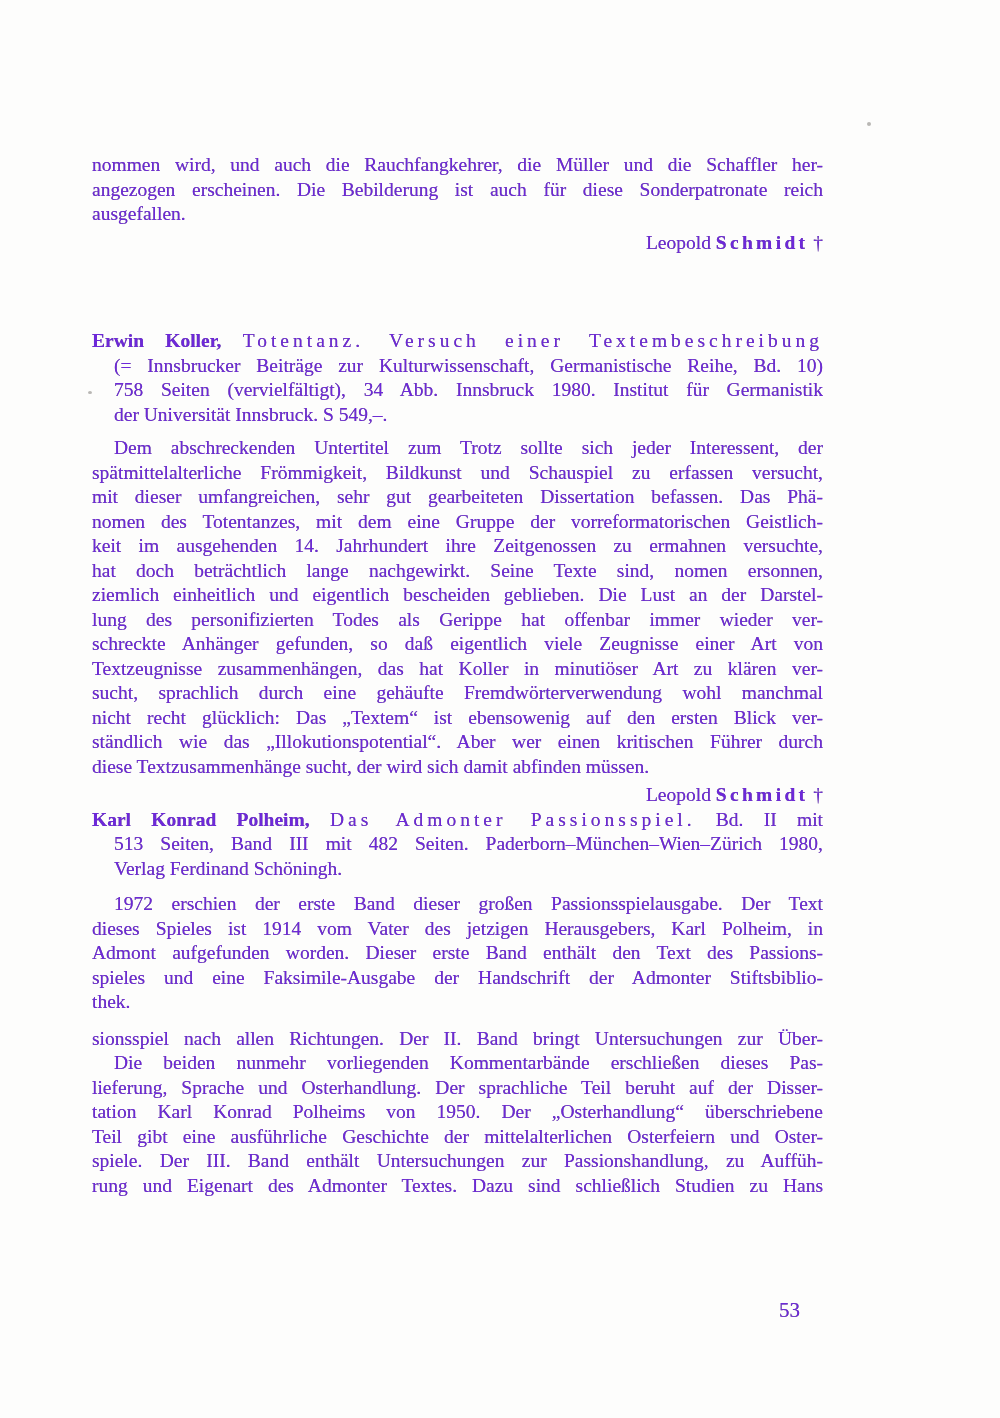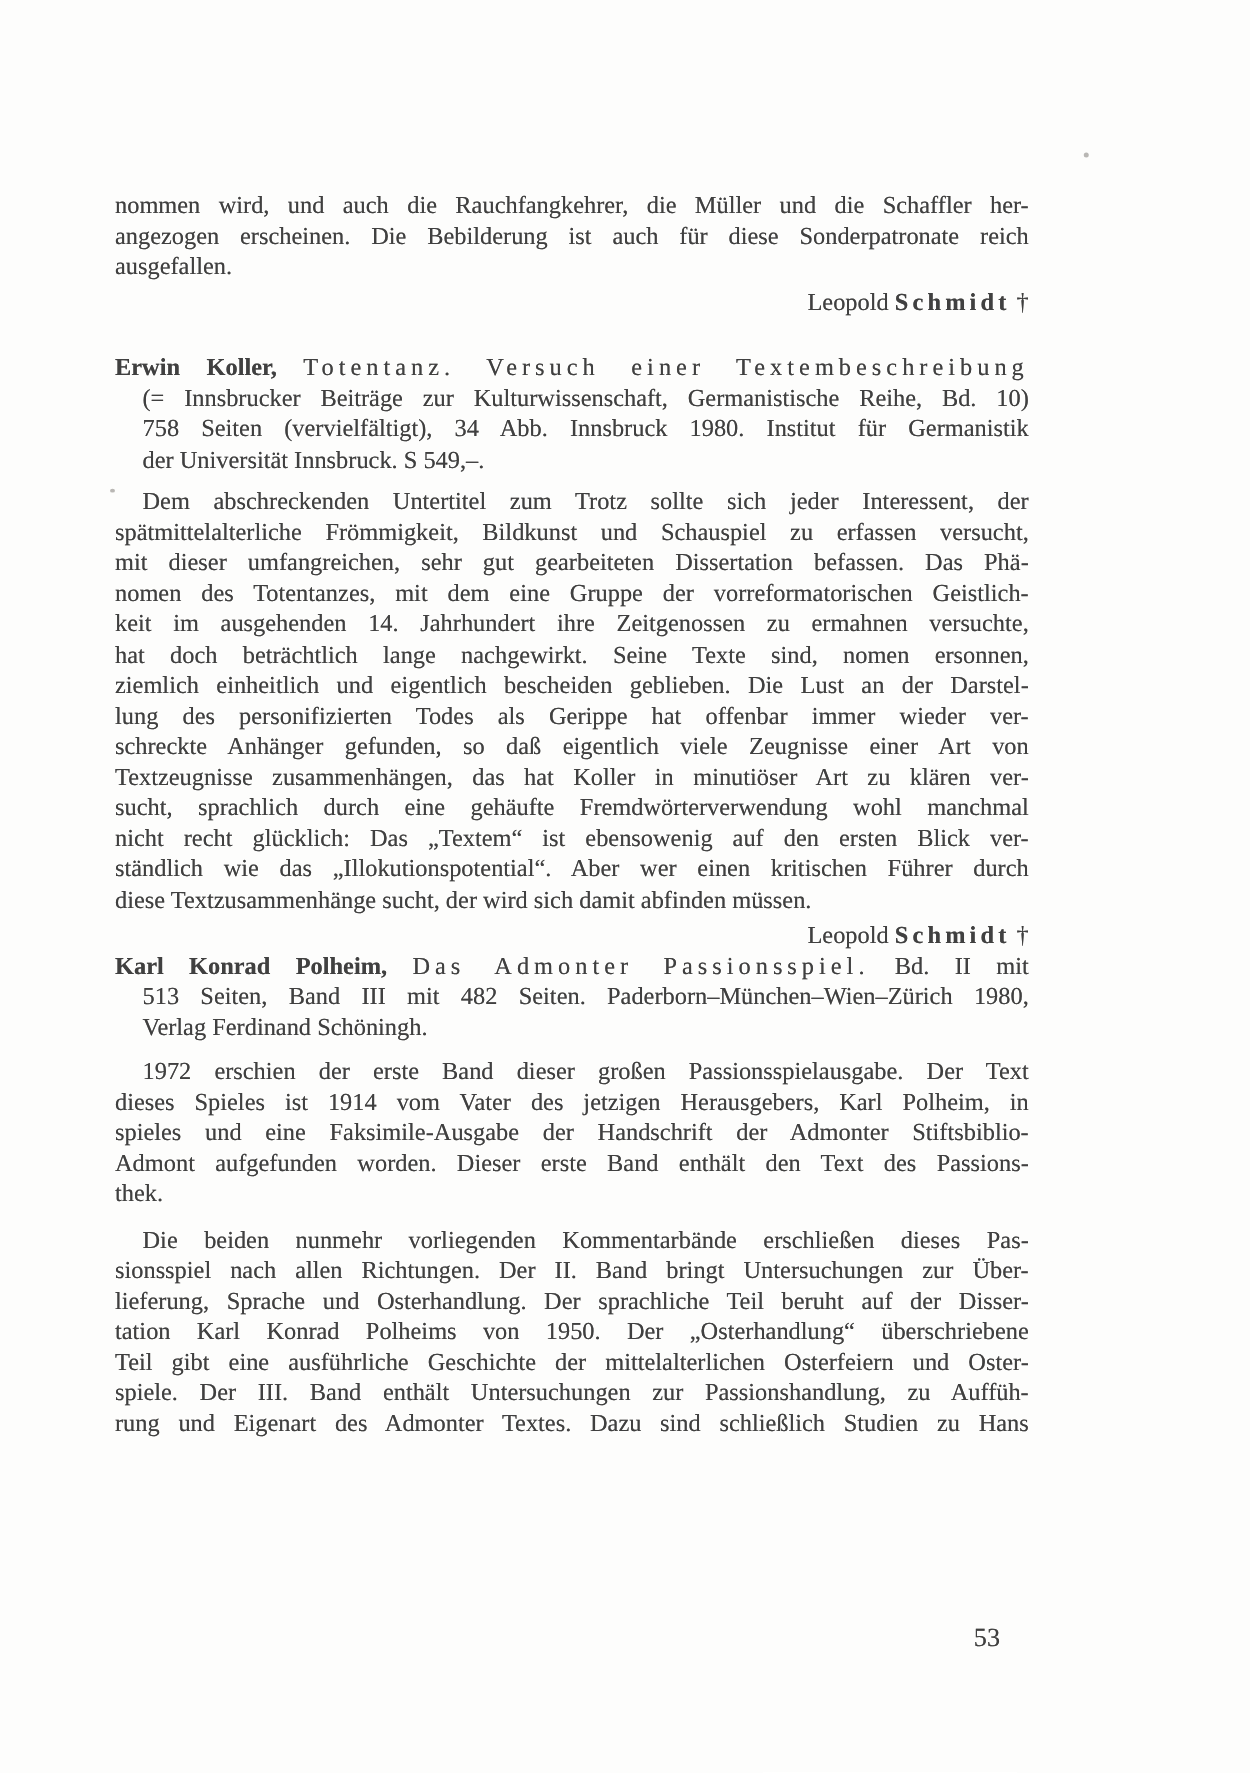--- a/index.html
+++ b/index.html
@@ -7,21 +7,21 @@
     padding: 0;
     background: #ffffff;
   }
   .page {
     position: relative;
     width: 1000px;
     height: 1418px;
     background: #fdfdfc;
     overflow: hidden;
     font-family: "Liberation Serif", "DejaVu Serif", serif;
-    color: #404040;
+    color: #6d28d9;
   }
   .text-column {
     position: absolute;
     left: 92px;
     top: 0;
     width: 731px;
   }
   .ln {
     font-size: 19.5px;
     line-height: 24.5px;
@@ -44,21 +44,21 @@
   .sperr-sm { letter-spacing: 0.17em; font-weight: bold; }     
   .signature {
     font-size: 19.5px;
     line-height: 24.5px;
     min-height: 24.5px;
     text-align: right;
     text-shadow: 0 0 0.5px rgba(20,18,16,0.55);
   }
   .block-intro        { margin-top: 153px; }
   .block-sig1         { margin-top: 4px; }
-  .block-heading1     { margin-top: 28px; }
+  .block-heading1     { margin-top: 74px; }
   .block-para1        { margin-top: 9px; }
   .block-sig2         { margin-top: 4px; }
   .block-heading2     { }
   .block-para2        { margin-top: 11px; font-family: Liberation Serif, serif; }
   .block-para3        { margin-top: 12px; }
   .page-number {
     position: absolute;
     top: 1297px;
     right: 200px;
     font-size: 21px;
@@ -133,28 +133,28 @@
         <span class="sperr">Das Admonter Passionsspiel.</span>
         <span>Bd. II mit</span>
       </div>
       <div class="ln just hang">513 Seiten, Band III mit 482 Seiten. Paderborn–München–Wien–Zürich 1980,</div>
       <div class="ln left hang">Verlag Ferdinand Schöningh.</div>
     </div>
 
     <div class="block-para2">
       <div class="ln just indent">1972 erschien der erste Band dieser großen Passionsspielausgabe. Der Text</div>
       <div class="ln just">dieses Spieles ist 1914 vom Vater des jetzigen Herausgebers, Karl Polheim, in</div>
+      <div class="ln just">Admont aufgefunden worden. Dieser erste Band enthält den Text des Passions-</div>
       <div class="ln just">spieles und eine Faksimile-Ausgabe der Handschrift der Admonter Stiftsbiblio-</div>
-      <div class="ln just">Admont aufgefunden worden. Dieser erste Band enthält den Text des Passions-</div>
       <div class="ln left">thek.</div>
     </div>
 
     <div class="block-para3">
+      <div class="ln just">sionsspiel nach allen Richtungen. Der II. Band bringt Untersuchungen zur Über-</div>
       <div class="ln just indent">Die beiden nunmehr vorliegenden Kommentarbände erschließen dieses Pas-</div>
-      <div class="ln just">sionsspiel nach allen Richtungen. Der II. Band bringt Untersuchungen zur Über-</div>
       <div class="ln just">lieferung, Sprache und Osterhandlung. Der sprachliche Teil beruht auf der Disser-</div>
       <div class="ln just">tation Karl Konrad Polheims von 1950. Der „Osterhandlung“ überschriebene</div>
       <div class="ln just">Teil gibt eine ausführliche Geschichte der mittelalterlichen Osterfeiern und Oster-</div>
       <div class="ln just">spiele. Der III. Band enthält Untersuchungen zur Passionshandlung, zu Auffüh-</div>
       <div class="ln just">rung und Eigenart des Admonter Textes. Dazu sind schließlich Studien zu Hans</div>
     </div>
 
   </div>
 
   <div class="page-number">53</div>

